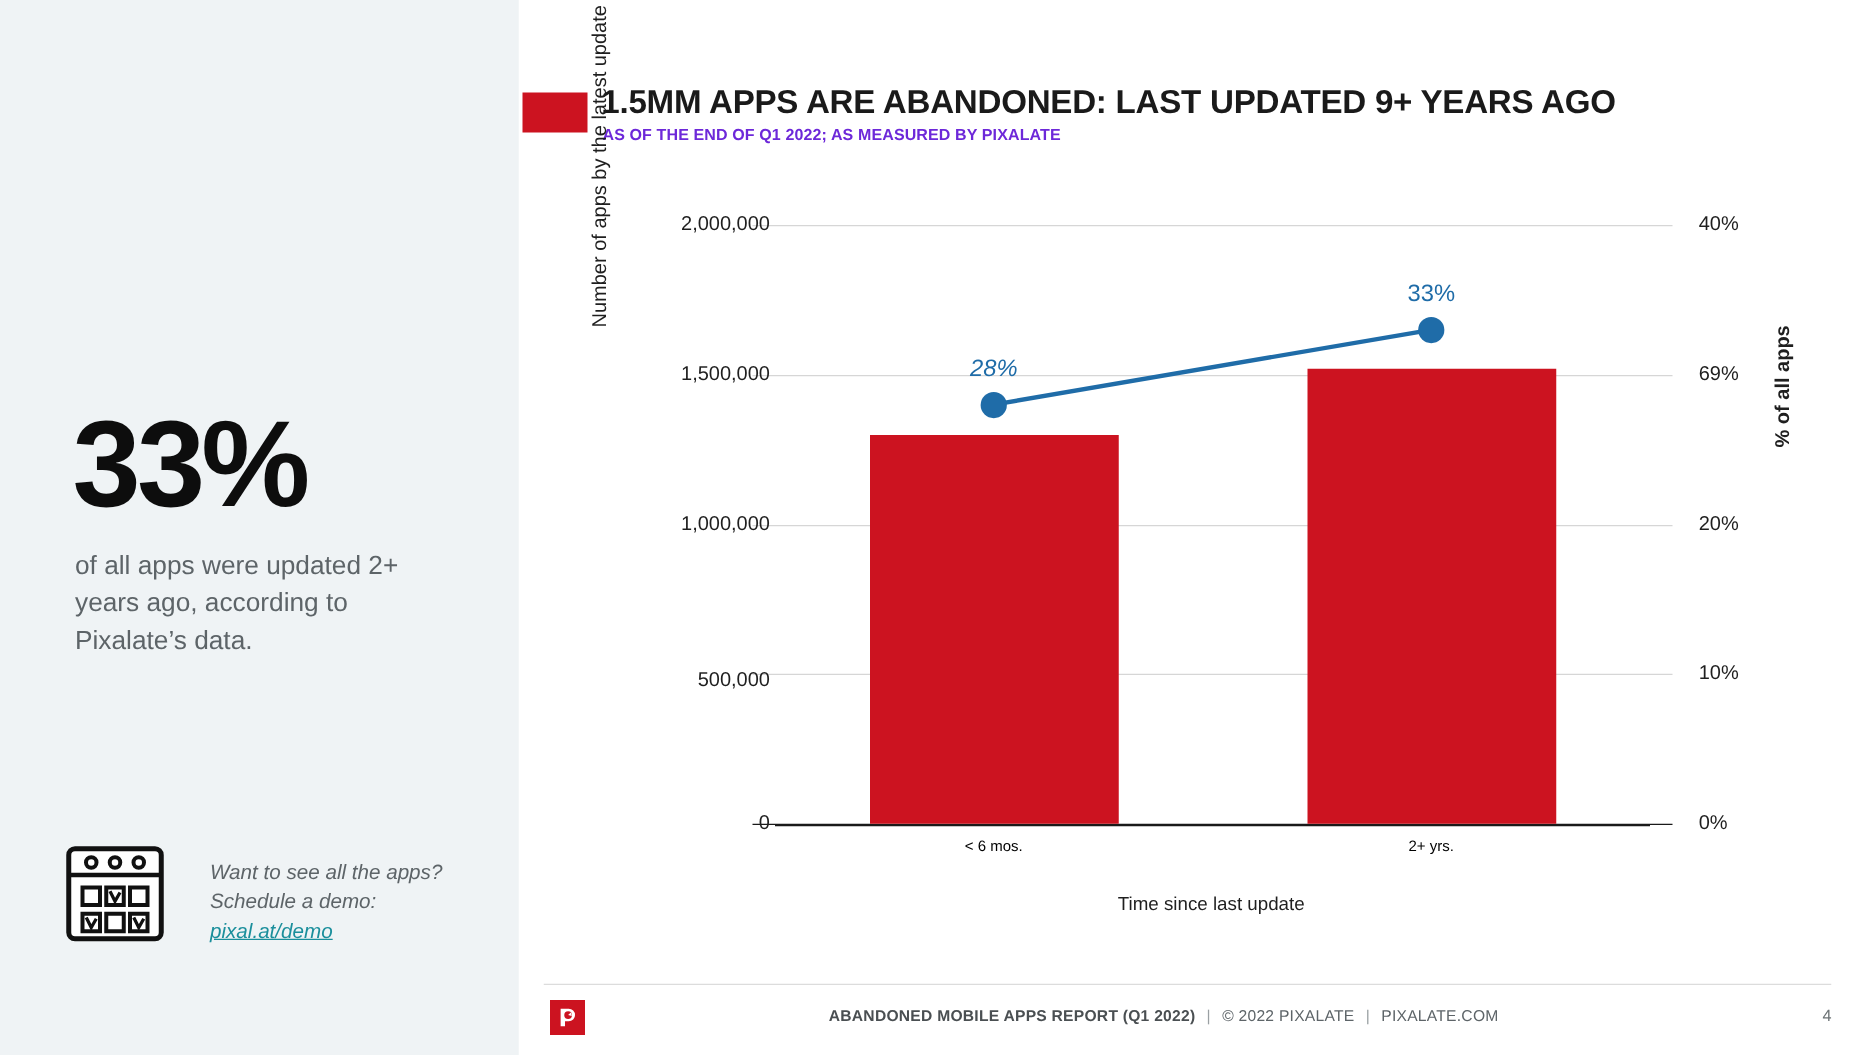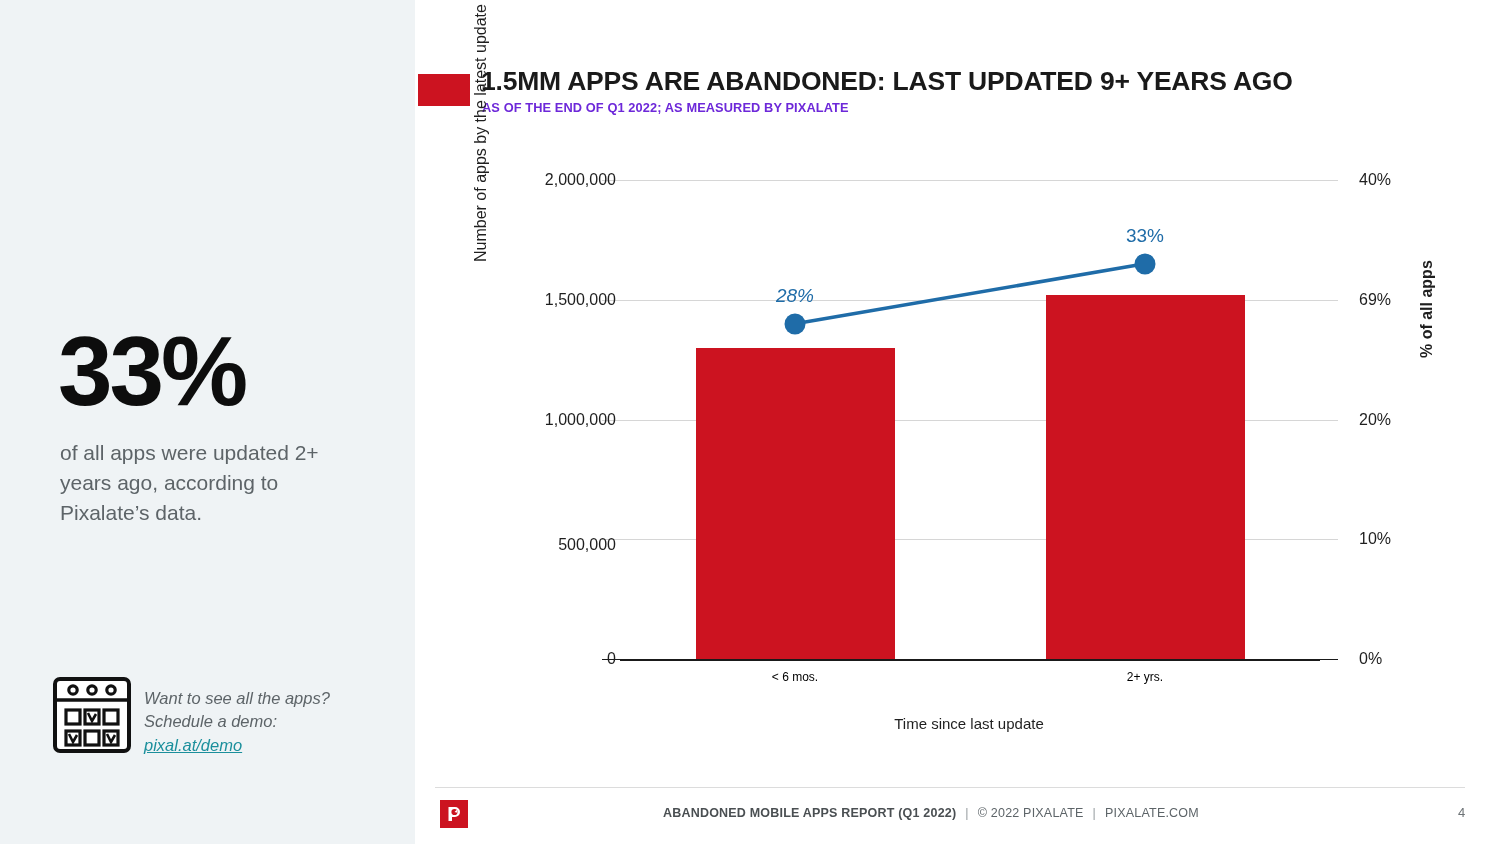--- a/index.html
+++ b/index.html
@@ -55,21 +55,21 @@
     top: 676px;
     display: flex;
     align-items: flex-start;
   }
   .cal-icon {
     width: 80px;
     height: 78px;
     flex: 0 0 auto;
   }
   .cta-text {
-    margin-left: 12px;
+    margin-left: 36px;
     width: 190px;
     font-size: 16.5px;
     font-style: italic;
     line-height: 1.42;
     color: #5d6468;
     padding-top: 11px;
   }
   .cta-link {
     color: #1b8f9c;
     font-style: italic;

